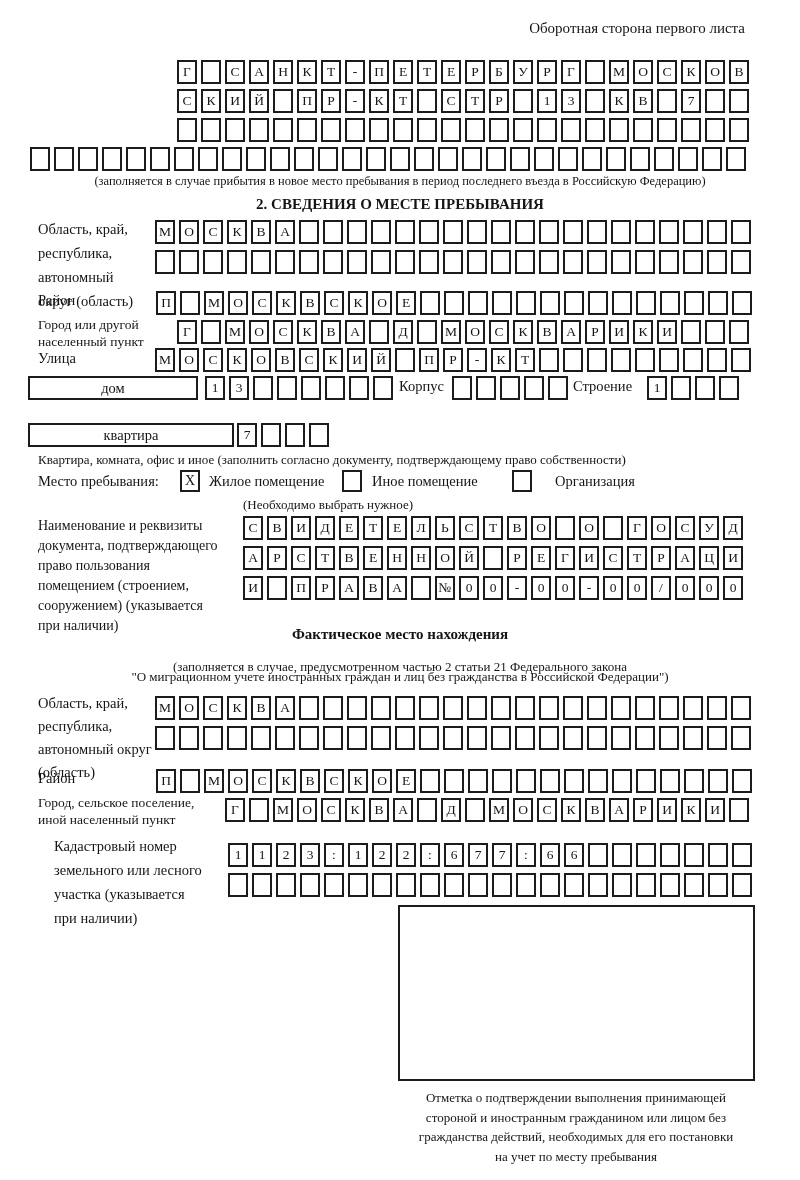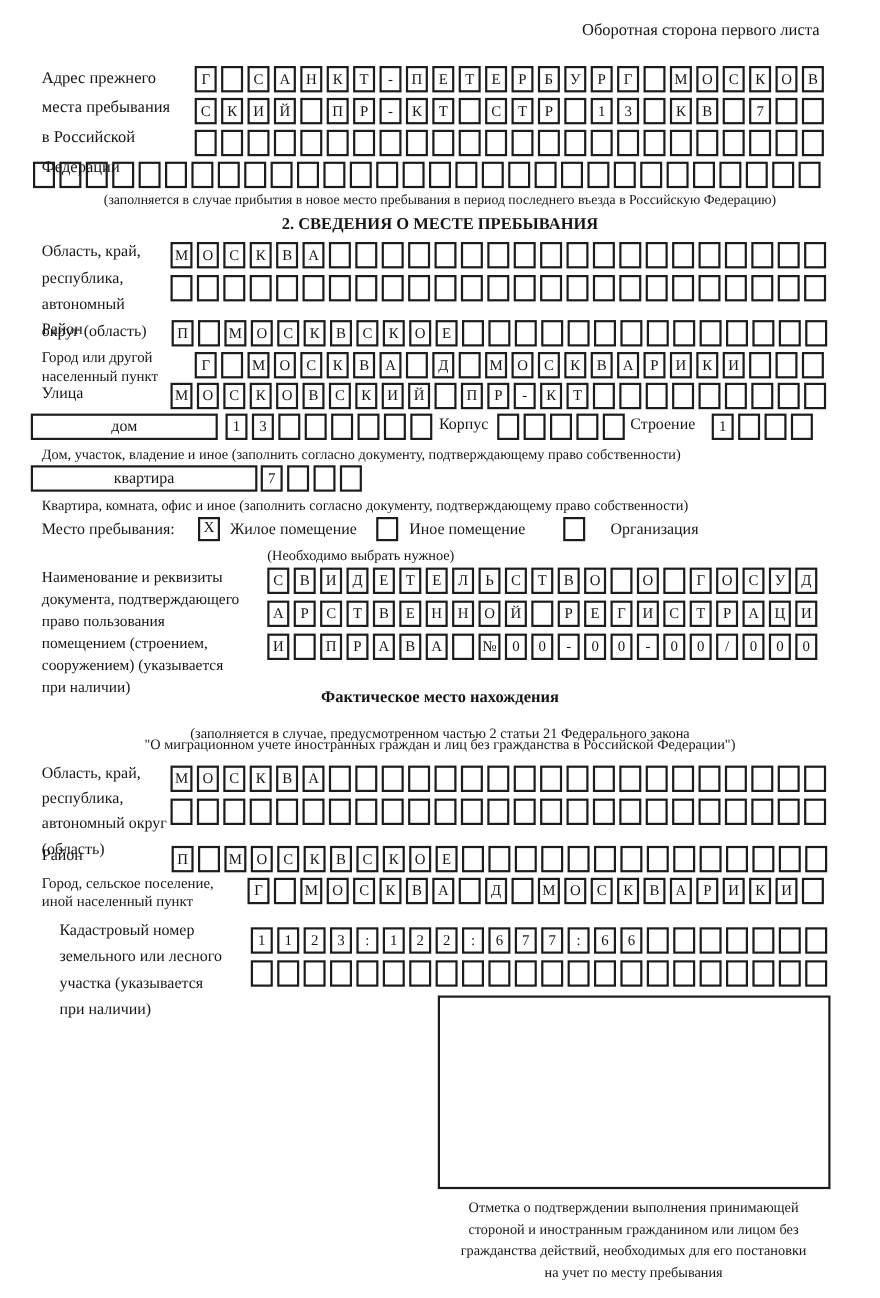--- a/index.html
+++ b/index.html
@@ -49,26 +49,20 @@
   .lh195 div{line-height:19.5px;}
   .stamp{border:2px solid #1c1c1c;}
 </style>
 </head>
 <body>
 
 <div class="page">
 
   <div class="abs hdr">Оборотная сторона первого листа</div>
 
-  <div class="abs fs15 lh27" style="left:38px;top:58px;width:145px;">
-    <div>Адрес прежнего</div>
-    <div>места пребывания</div>
-    <div>в Российской</div>
-    <div>Федерации</div>
-  </div>
   <div class="abs cellrow" style="left:177px;top:60px;">
       <div class="cell">Г</div>
       <div class="cell"></div>
       <div class="cell">С</div>
       <div class="cell">А</div>
       <div class="cell">Н</div>
       <div class="cell">К</div>
       <div class="cell">Т</div>
       <div class="cell">-</div>
       <div class="cell">П</div>
@@ -345,21 +339,20 @@
       <div class="cell"></div>
       <div class="cell"></div>
     </div>
   <div class="abs fs145" style="left:573px;top:378px;">Строение</div>
   <div class="abs cellrow" style="left:647px;top:376px;">
       <div class="cell">1</div>
       <div class="cell"></div>
       <div class="cell"></div>
       <div class="cell"></div>
     </div>
-  <div class="abs fs13" style="left:38px;top:405px;">Дом, участок, владение и иное (заполнить согласно документу, подтверждающему право собственности)</div>
 
   <div class="abs widebox" style="left:28px;top:423px;width:202px;">квартира</div>
   <div class="abs cellrow" style="left:237px;top:423px;">
       <div class="cell">7</div>
       <div class="cell"></div>
       <div class="cell"></div>
       <div class="cell"></div>
     </div>
   <div class="abs fs13" style="left:38px;top:452px;">Квартира, комната, офис и иное (заполнить согласно документу, подтверждающему право собственности)</div>
 

